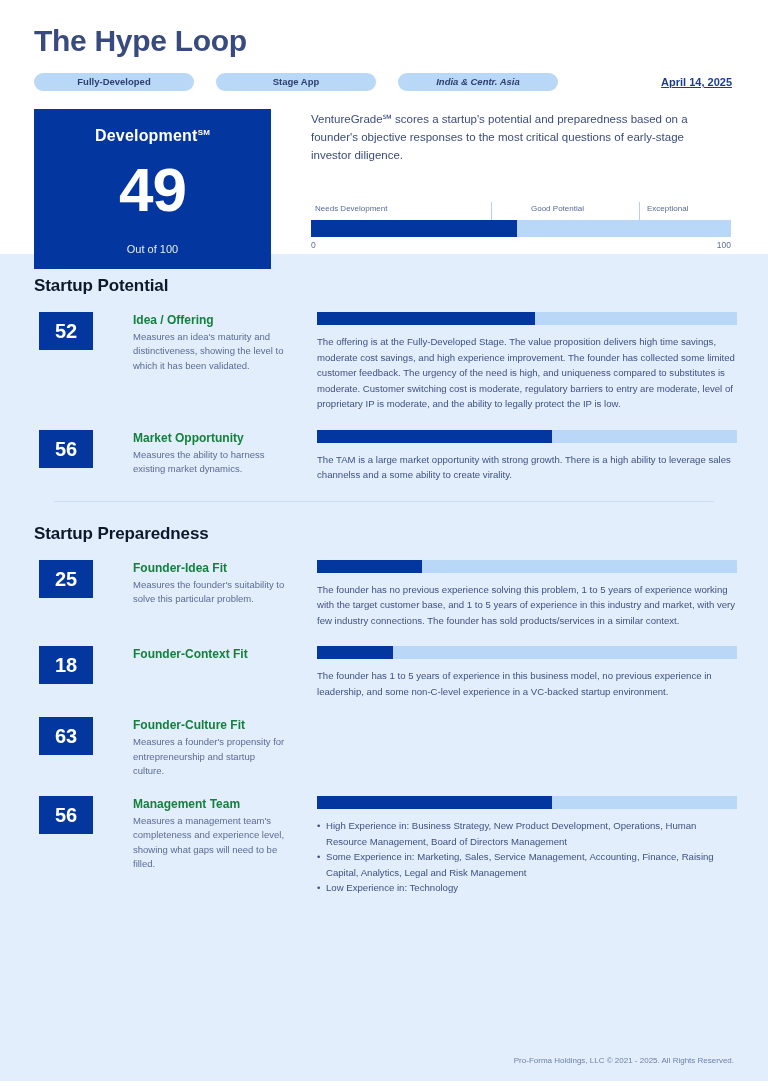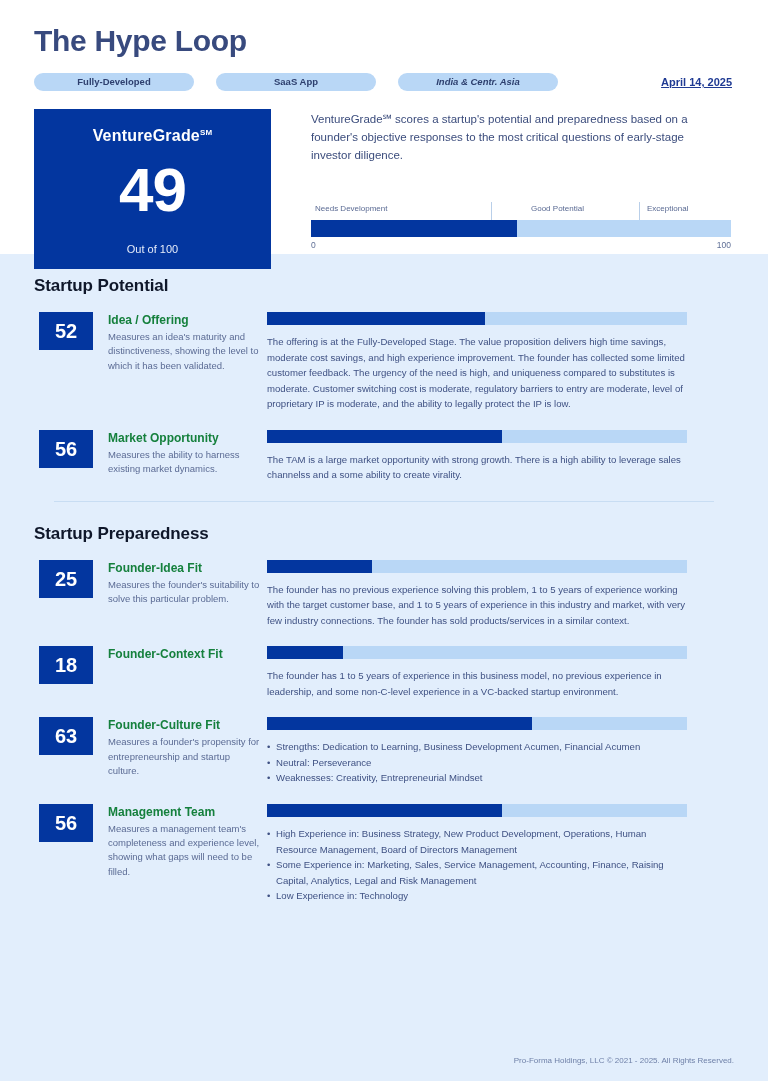--- a/index.html
+++ b/index.html
@@ -162,20 +162,21 @@
   }
   .divider {
     height: 1px;
     background: #c8ddf3;
     margin: 14px 20px 0 20px;
   }
 
   .metric {
     display: flex;
     margin-bottom: 18px;
+    gap: 25px;
   }
   .metric-score {
     width: 54px;
     height: 38px;
     background: #03369f;
     color: #fff;
     font-size: 20px;
     font-weight: bold;
     text-align: center;
     line-height: 38px;
@@ -245,28 +246,28 @@
 </head>
 <body>
 
 <div class="page">
 
   <div class="header">
     <div class="report-title">The Hype Loop</div>
 
     <div class="tagrow">
       <div class="pill pill-1">Fully-Developed</div>
-      <div class="pill pill-2">SaaS App</div>
+      <div class="pill pill-2">Stage App</div>
       <div class="pill pill-3">India &amp; Centr. Asia</div>
       <div class="report-date">April 14, 2025</div>
     </div>
 
     <div class="hero">
       <div class="grade-card">
-        <div class="grade-card-title"><span>VentureGrade</span><span class="sm-mark">SM</span></div>
+        <div class="grade-card-title"><span>Development</span><span class="sm-mark">SM</span></div>
         <div class="grade-value">49</div>
         <div class="grade-sub">Out of 100</div>
       </div>
 
       <div class="hero-right">
         <div class="hero-desc">VentureGrade℠ scores a startup's potential and preparedness based on a founder's objective responses to the most critical questions of early-stage investor diligence.</div>
 
         <div class="gauge-wrap">
           <div class="gauge-labels">
             <span class="gl-1">Needs Development</span>
@@ -343,32 +344,20 @@
           </div>
           <div class="metric-body">The founder has 1 to 5 years of experience in this business model, no previous experience in leadership, and some non-C-level experience in a VC-backed startup environment.</div>
         </div>
       </div>
       <div class="metric">
         <div class="metric-score">63</div>
         <div class="metric-label">
           <div class="metric-name">Founder-Culture Fit</div>
           <div class="metric-desc">Measures a founder's propensity for entrepreneurship and startup culture.</div>
         </div>
-        <div class="metric-right">
-          <div class="bar-track">
-            <div class="bar-fill" style="width: 63%;"></div>
-          </div>
-          <div class="metric-body">
-            <ul>
-              <li>Strengths:  Dedication to Learning, Business Development Acumen, Financial Acumen</li>
-              <li>Neutral:  Perseverance</li>
-              <li>Weaknesses:  Creativity, Entrepreneurial Mindset</li>
-            </ul>
-          </div>
-        </div>
       </div>
       <div class="metric">
         <div class="metric-score">56</div>
         <div class="metric-label">
           <div class="metric-name">Management Team</div>
           <div class="metric-desc">Measures a management team's completeness and experience level, showing what gaps will need to be filled.</div>
         </div>
         <div class="metric-right">
           <div class="bar-track">
             <div class="bar-fill" style="width: 56%;"></div>

